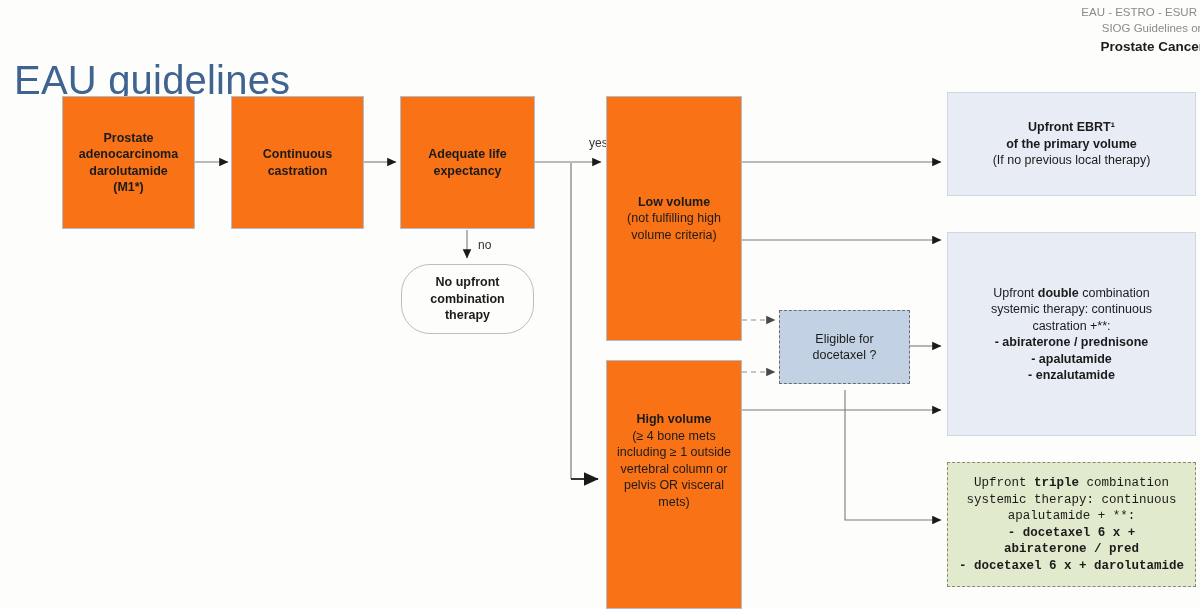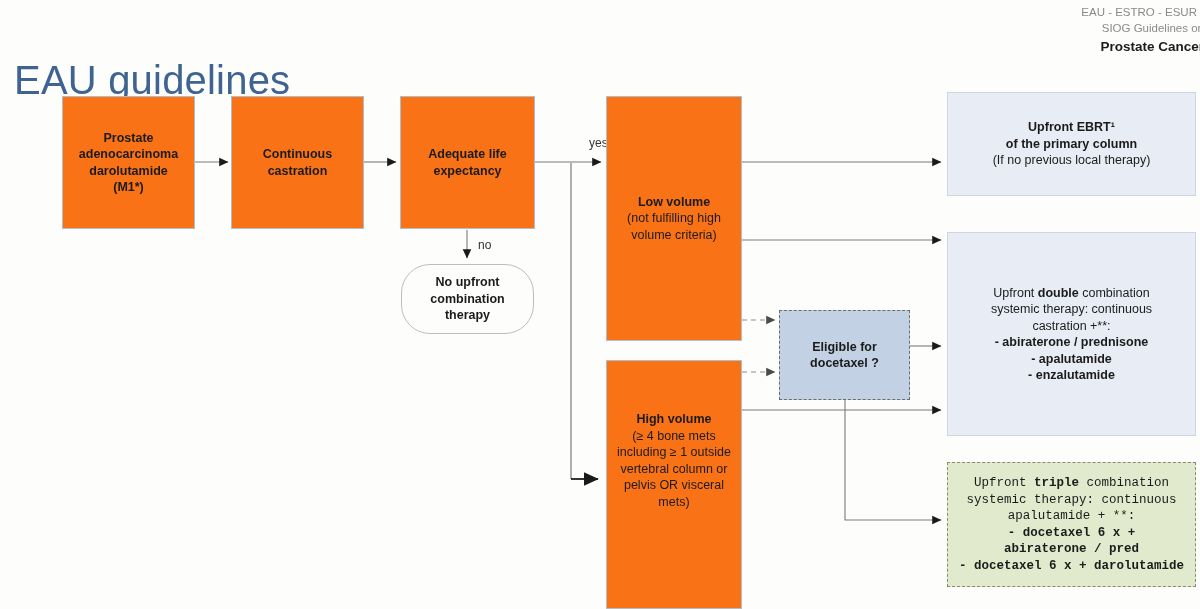--- a/index.html
+++ b/index.html
@@ -120,31 +120,31 @@
     <div style="transform:translateY(-24px);">
       <div class="b">High volume</div>
       <div class="sub">(≥ 4 bone mets</div>
       <div class="sub">including ≥ 1 outside</div>
       <div class="sub">vertebral column or</div>
       <div class="sub">pelvis OR visceral</div>
       <div class="sub">mets)</div>
     </div>
   </div>
 
-  <div class="box dashed-flow" style="left:779px;top:310px;width:131px;height:90px;font-size:12.5px;font-weight:bold;">
+  <div class="box dashed-flow" style="left:779px;top:310px;width:131px;height:74px;font-size:12.5px;font-weight:normal;">
     <div>
       <div>Eligible for</div>
       <div>docetaxel ?</div>
     </div>
   </div>
 
   <div class="box outcome" style="left:947px;top:92px;width:249px;height:104px;font-size:12.5px;">
     <div>
       <div class="b">Upfront EBRT¹</div>
-      <div class="b">of the primary column</div>
+      <div class="b">of the primary volume</div>
       <div class="sub">(If no previous local therapy)</div>
     </div>
   </div>
 
   <div class="box outcome" style="left:947px;top:232px;width:249px;height:204px;font-size:12.5px;">
     <div>
       <div>
         <span>Upfront </span><span class="b">double</span><span> combination</span>
       </div>
       <div>systemic therapy: continuous</div>

